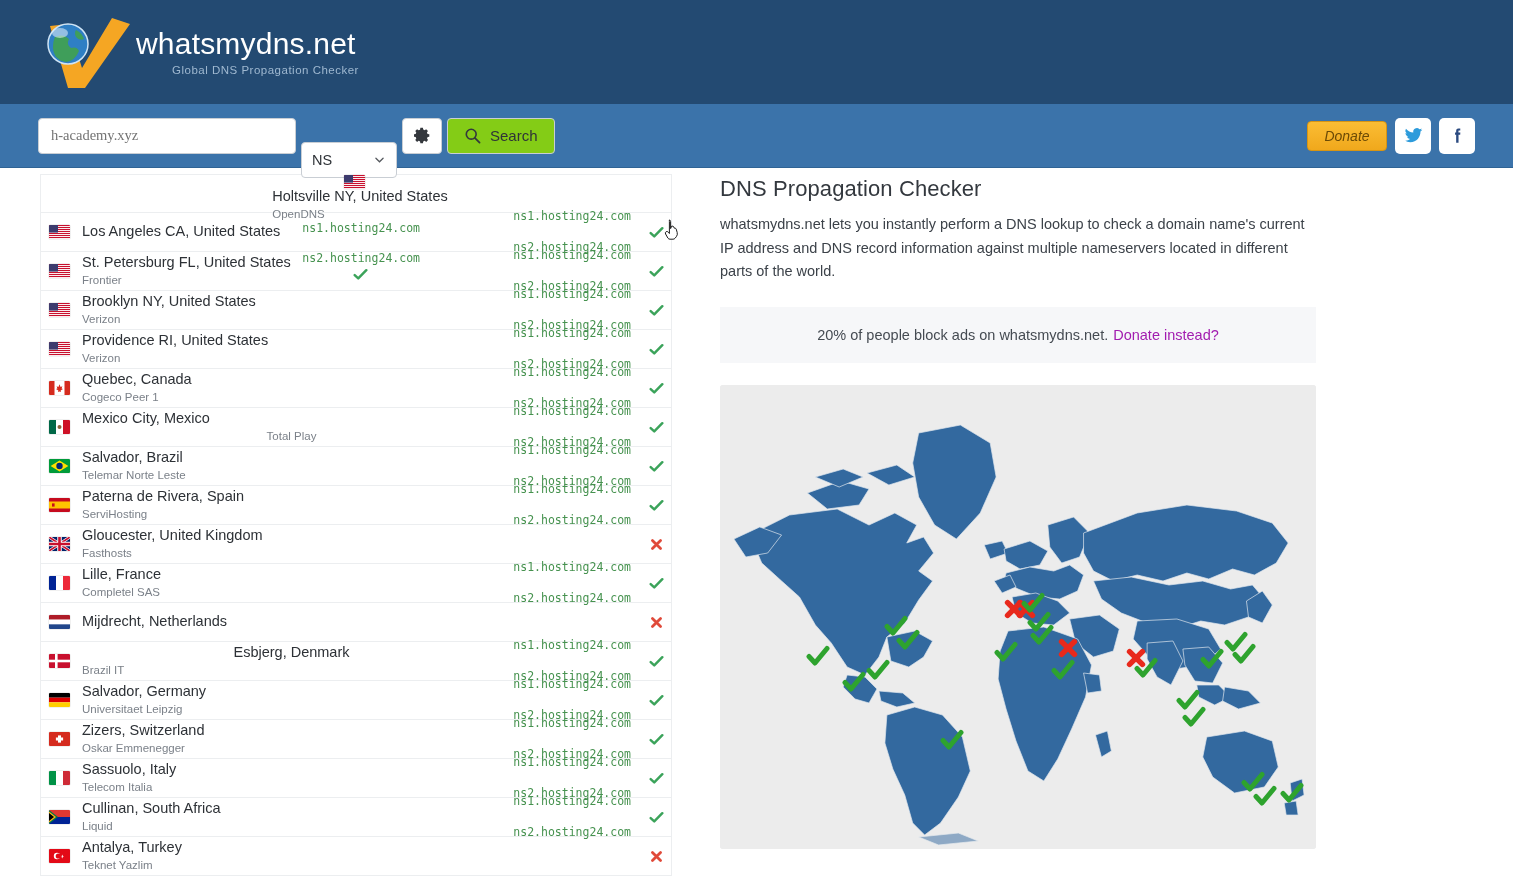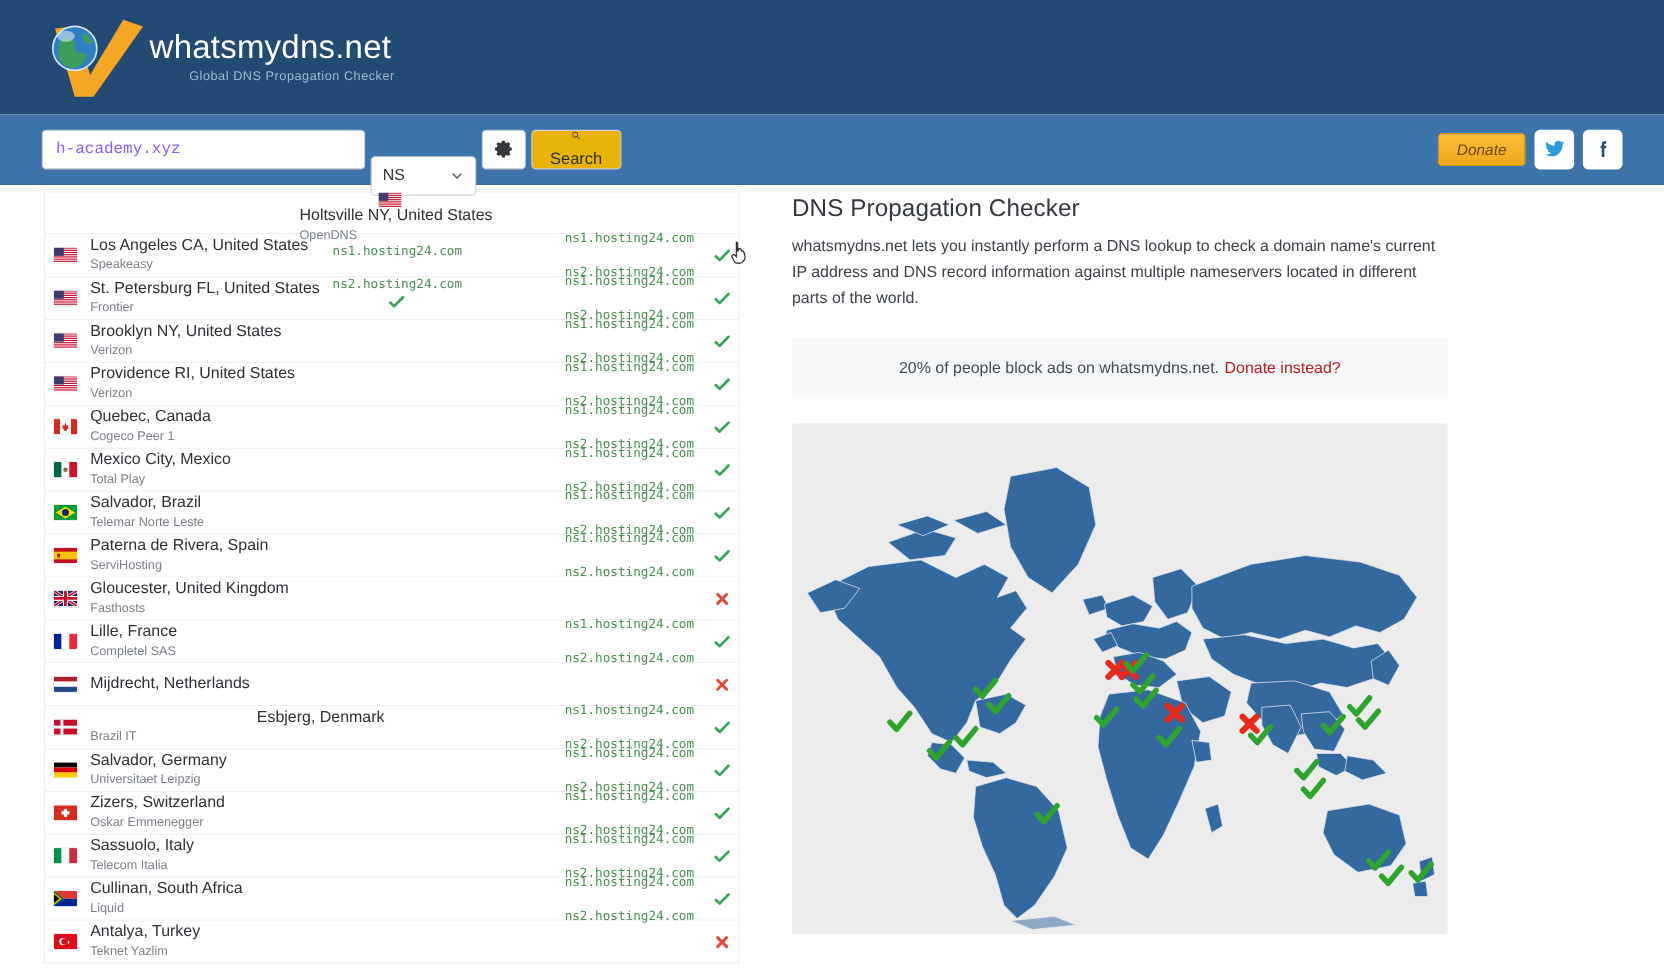--- a/index.html
+++ b/index.html
@@ -45,28 +45,28 @@
   #searchbar {
     height: 64px;
     background: #3b73aa;
     border-bottom: 1px solid #2f6394;
     display: flex;
     align-items: center;
     padding: 0 38px;
     position: relative;
   }
   #domain-input {
-    width: 294px; height: 36px;
+    width: 258px; height: 36px;
     border: 1px solid #c9ced4;
     border-radius: 4px;
     background: #fff;
     font-size: 14.5px;
-    color: #8b5cf6;
+    color: #737373;
     padding: 0 12px;
-    font-family: Liberation Mono, monospace;
+    font-family: Liberation Serif, serif;
     outline: none;
   }
   #record-select {
     margin-left: 5px;
     width: 96px; height: 36px;
     border: 1px solid #c9ced4;
     border-radius: 4px;
     background: #fff;
     display: flex; align-items: center;
     padding: 0 10px;
@@ -88,24 +88,23 @@
     background: #fff;
     display: flex; align-items: center; justify-content: center;
     cursor: pointer;
   }
   #gear-btn { width: 40px; }
   #search-btn {
     margin-left: 5px;
     height: 36px; padding: 0 16px;
     border: 1px solid #c9ced4;
     border-radius: 4px;
-    background: #eab308;
+    background: #84cc16;
     display: flex; align-items: center; gap: 9px;
     cursor: pointer;
-    flex-direction: column;
   }
   #search-btn .lbl { font-size: 15px; color: #2f3338; }
 
   #social-area {
     position: absolute;
     right: 38px; top: 50%;
     transform: translateY(-50%);
     display: flex; align-items: center; gap: 8px;
   }
   #donate-btn {
@@ -202,21 +201,21 @@
   }
   #ad-banner {
     margin-top: 23px;
     width: 596px; height: 56px;
     background: #f6f7f9;
     display: flex; align-items: center; justify-content: center;
     font-size: 14.5px;
     color: #454b52;
   }
   #ad-banner a {
-    color: #b91c1c;
+    color: #a21caf;
     text-decoration: none;
     margin-left: 5px;
     cursor: pointer;
   }
   #map-card {
     margin-top: 22px;
     width: 596px; height: 464px;
     background: #ececec;
     border-radius: 3px;
     position: relative;
@@ -336,21 +335,20 @@
             <rect y="2" width="21" height="1.08" fill="#c8102e"></rect>
             <rect y="4" width="21" height="1.08" fill="#c8102e"></rect>
             <rect y="6" width="21" height="1.08" fill="#c8102e"></rect>
             <rect y="8" width="21" height="1.08" fill="#c8102e"></rect>
             <rect y="10" width="21" height="1.08" fill="#c8102e"></rect>
             <rect y="12" width="21" height="1.08" fill="#c8102e"></rect>
         <rect width="9" height="7.6" fill="#3c3b6e"></rect>
        </svg></span>
      <span class="loc-block">
        <span class="loc-name" style="display: block;">Los Angeles CA, United States</span>
-       <span class="loc-isp" style="display: block;">Speakeasy</span>
      </span>
      <span class="ns-block">
        <span style="display: block;">ns1.hosting24.com</span><br>
        <span style="display: block;">ns2.hosting24.com</span>
      </span>
      <span class="status-cell">
           <svg viewBox="0 0 16 16" width="15" height="15">
   <path d="M1.8 8.6 L5.6 12.2 L14.2 3.4" fill="none" stroke="#3ba35a" stroke-width="2.6" stroke-linecap="round" stroke-linejoin="round"></path>
 </svg>
         </span>
@@ -456,21 +454,21 @@
       </div>
       <div class="result-row">
         <span class="flag"><svg viewBox="0 0 21 14" width="21" height="14">
         <rect width="7" height="14" fill="#006847"></rect>
             <rect x="7" width="7" height="14" fill="#fff"></rect>
             <rect x="14" width="7" height="14" fill="#ce1126"></rect>
         <ellipse cx="10.5" cy="7" rx="2" ry="2" fill="#8c6239"></ellipse>
        </svg></span>
      <span class="loc-block">
        <span class="loc-name" style="display: block;">Mexico City, Mexico</span>
-       <span class="loc-isp" style="display: block;">Total Play</span>
+       <span class="loc-isp" style="display: block; text-align: center;">Total Play</span>
      </span>
      <span class="ns-block">
        <span style="display: block;">ns1.hosting24.com</span><br>
        <span style="display: block;">ns2.hosting24.com</span>
      </span>
      <span class="status-cell">
           <svg viewBox="0 0 16 16" width="15" height="15">
   <path d="M1.8 8.6 L5.6 12.2 L14.2 3.4" fill="none" stroke="#3ba35a" stroke-width="2.6" stroke-linecap="round" stroke-linejoin="round"></path>
 </svg>
         </span>

